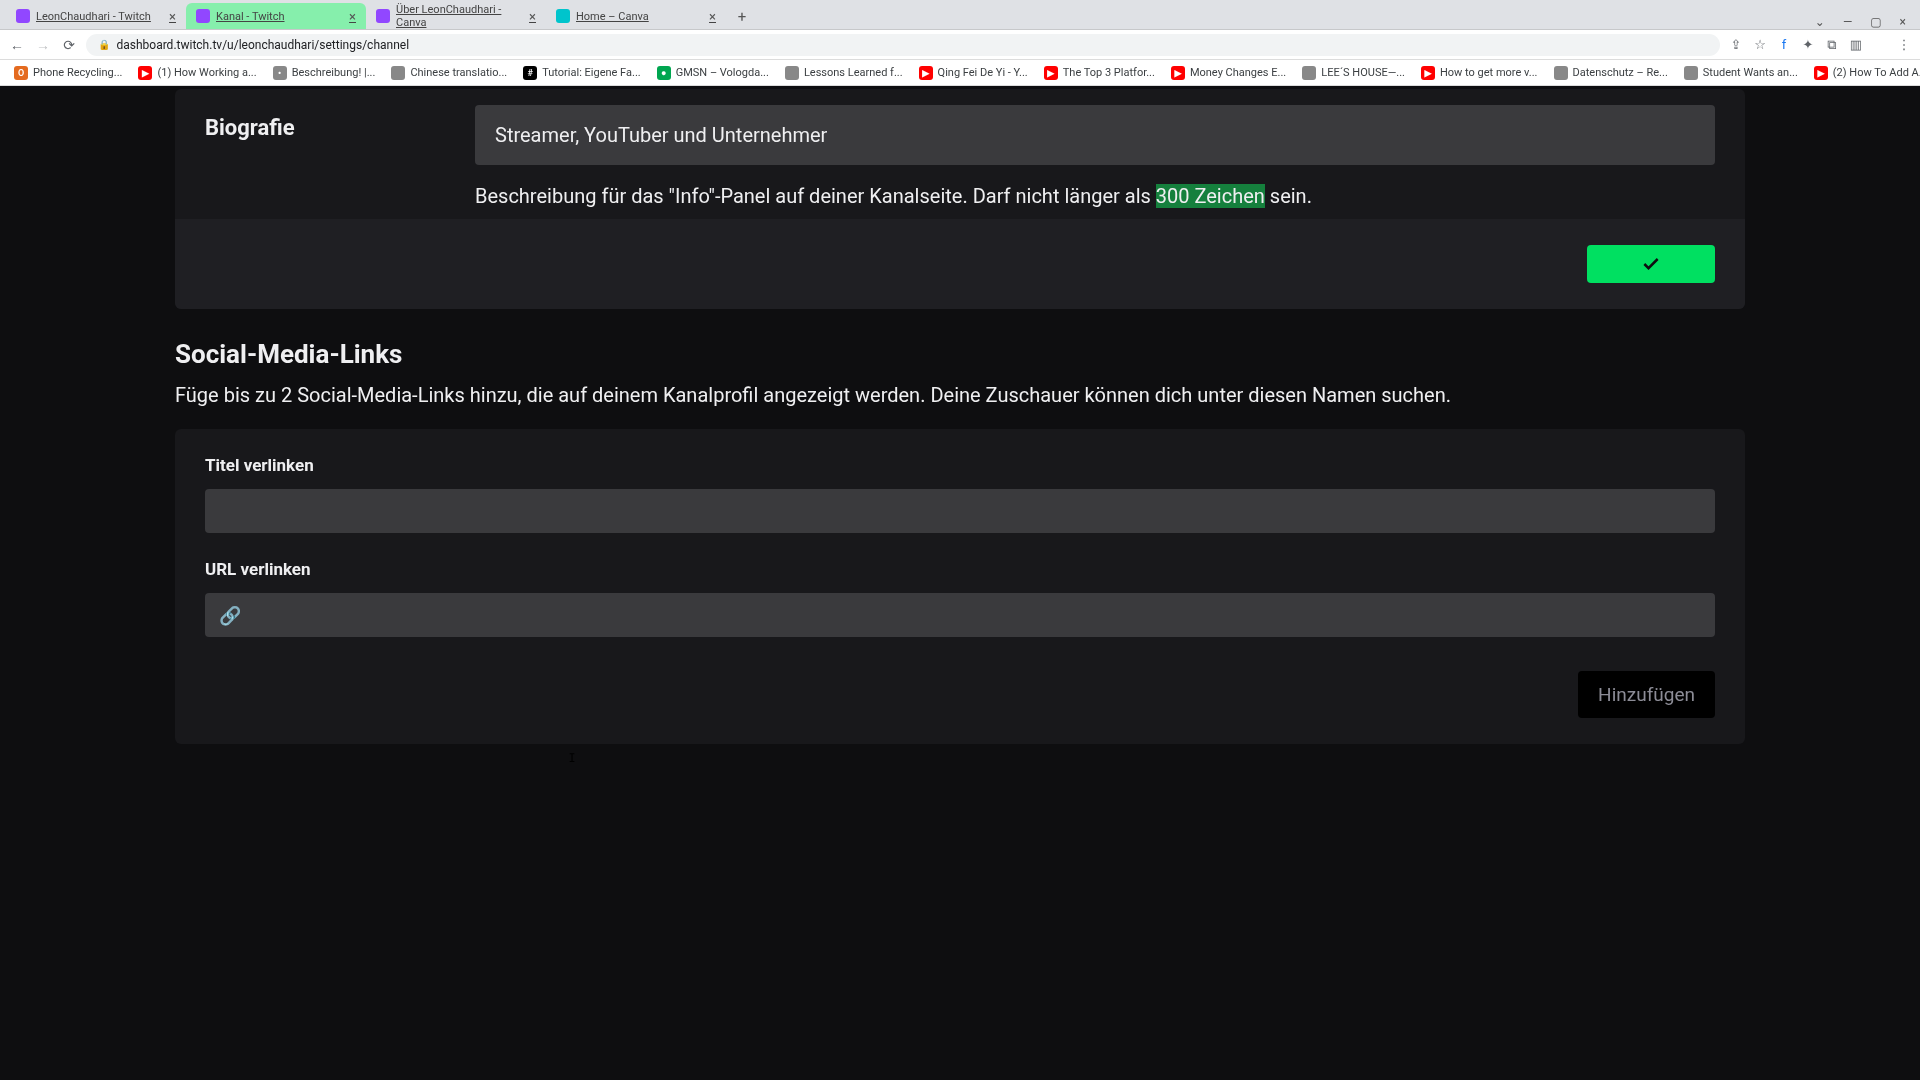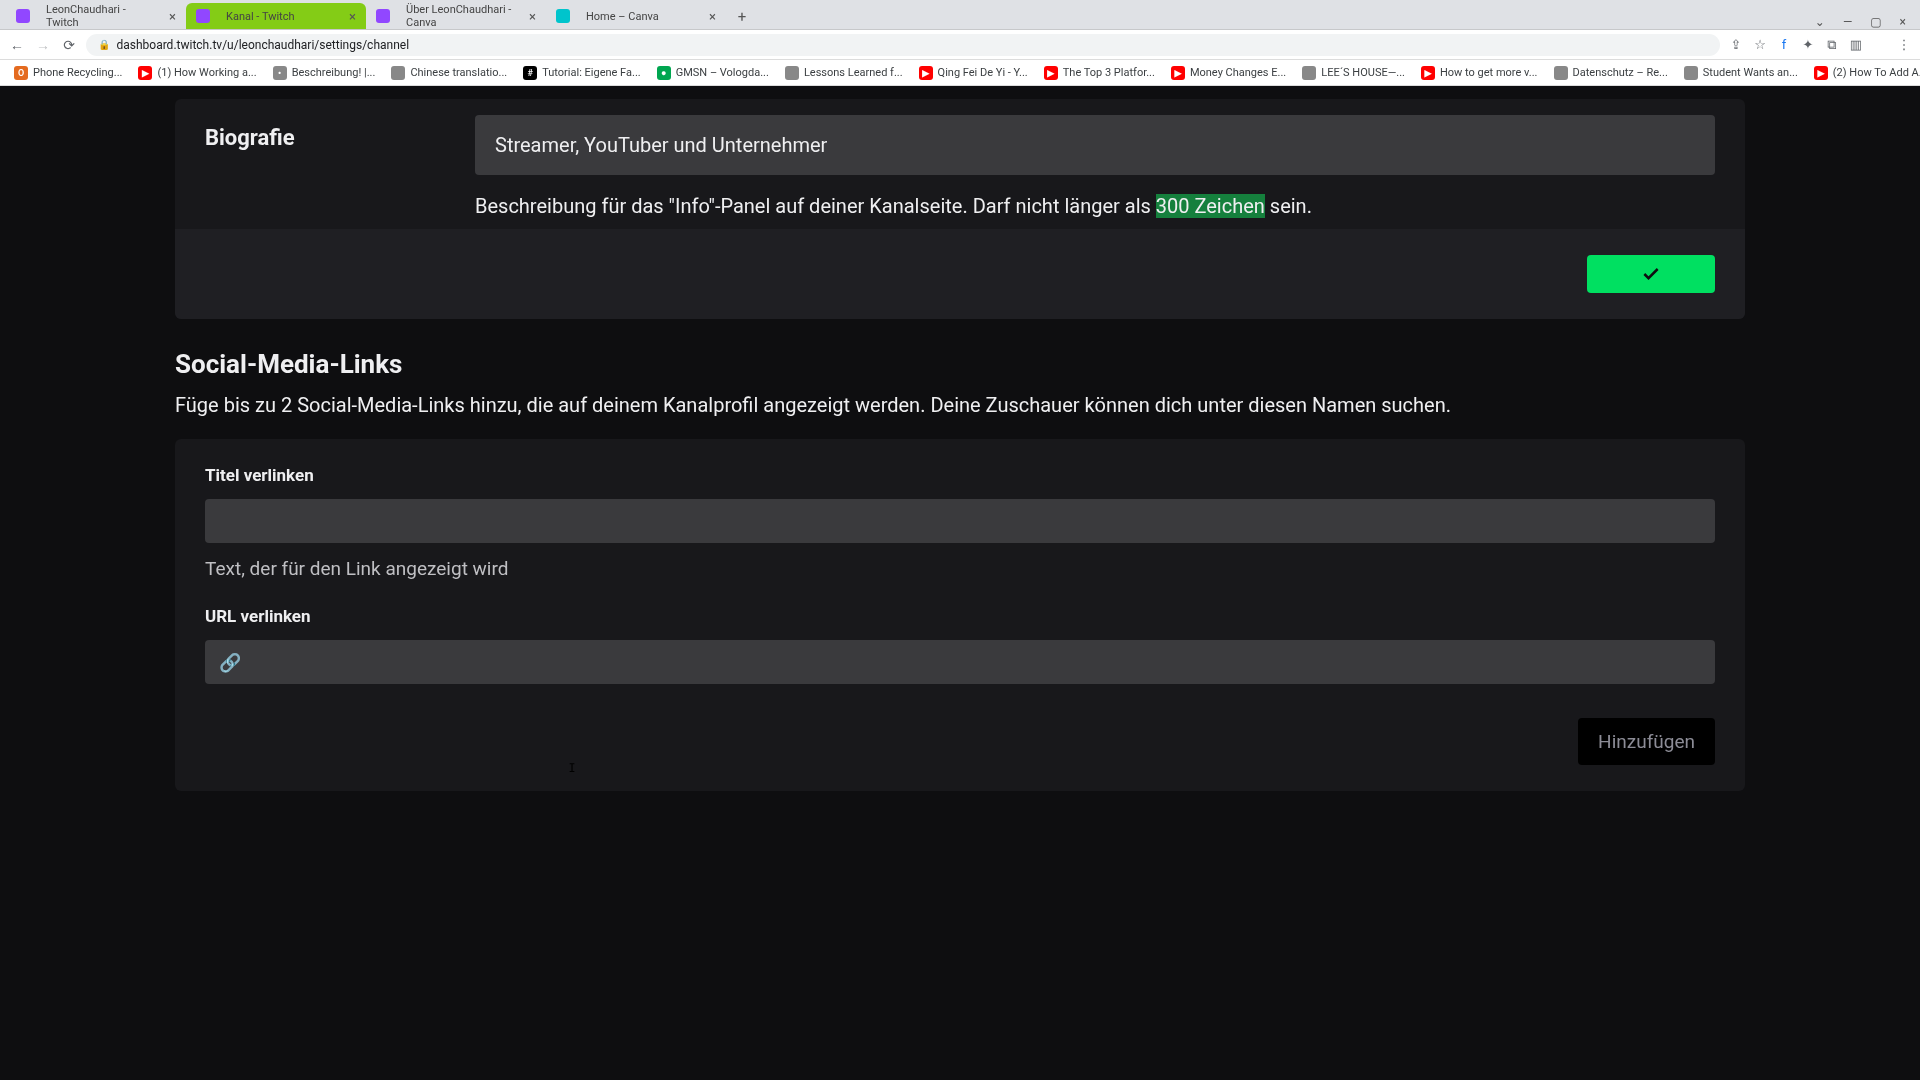--- a/index.html
+++ b/index.html
@@ -1,40 +1,40 @@
 <!DOCTYPE html>
 <html><head>
 <meta charset="utf-8">
 <style>
 * { margin:0; padding:0; box-sizing:border-box; font-family:-apple-system,BlinkMacSystemFont,"Segoe UI",Roboto,Helvetica,Arial,sans-serif; }
 body { width:1920px; height:1080px; background:#f2f2f2; overflow:hidden; font-size:13px; color:#333; }
 
 
 .browser-top { background:#dfe1e5; height:30px; display:flex; align-items:flex-end; padding:0 6px; border-bottom:1px solid #c7c8ca; }
-.tab { display:flex; align-items:center; height:26px; padding:0 10px; min-width:180px; max-width:180px; font-size:11px; border-radius:6px 6px 0 0; position:relative; gap:16px; color:#444; }
-.tab.active { background:#84cc16; }
+.tab { display:flex; align-items:center; height:26px; padding:0 10px; min-width:180px; max-width:180px; font-size:11px; border-radius:6px 6px 0 0; position:relative; gap:6px; color:#444;text-decoration:underline; }
+.tab.active { background:#86efac; }
 .tab .close { margin-left:auto; font-size:13px; color:#555; cursor:pointer; }
 .tab .fav { width:14px; height:14px; border-radius:3px; flex:0 0 14px; display:flex; align-items:center; justify-content:center; font-size:10px; }
 .new-tab { width:24px; height:24px; display:flex; align-items:center; justify-content:center; font-size:15px; color:#555; cursor:pointer; margin-left:4px; }
 .win-ctrl { margin-left:auto; display:flex; gap:18px; padding-right:8px; color:#555; font-size:12px; align-items:center; }
 
 .toolbar { height:30px; background:#fff; display:flex; align-items:center; padding:0 8px; gap:8px; border-bottom:1px solid #dcdcdc; }
 .nav-ico { width:18px; text-align:center; color:#5f6368; font-size:14px; cursor:pointer; }
 .addr { flex:1; height:22px; background:#f1f3f4; border-radius:20px; display:flex; align-items:center; padding:0 12px; font-size:12px; color:#202124; gap:6px; }
 .addr .lock { font-size:10px; }
 .rt-ico { width:16px; text-align:center; color:#5f6368; font-size:13px; cursor:pointer; }
 .avatar-ico { width:20px; height:20px; border-radius:50%; background:#6b8e9e; }
 
 .bookmarks { height:26px; background:#fff; display:flex; align-items:center; padding:0 8px; gap:4px; border-bottom:1px solid #dcdcdc; overflow:hidden; }
 .bm { display:flex; align-items:center; gap:5px; padding:0 6px; font-size:11px; color:#3c4043; white-space:nowrap; cursor:pointer; }
 .bm .bic { width:14px; height:14px; border-radius:3px; display:flex; align-items:center; justify-content:center; font-size:9px; font-weight:600; }
 
 
 .page { background:#0e0e10; height:calc(1080px - 86px); overflow:auto; color:#efeff1; }
-.wrap { max-width:1630px; margin:13px auto; padding:0 0 40px 0; }
+.wrap { max-width:1630px; margin:3px auto; padding:0 0 40px 0; }
 
 .card { background:#18181b; border-radius:6px; padding:0; margin:0 0 30px 0; }
 .row1 { display:flex; align-items:flex-start; padding:16px 30px 10px 30px; }
 .row1-label { width:270px; font-size:22px; font-weight:700; color:#efeff1; padding-top:10px; }
 .row1-body { flex:1; }
 .bio-field { background:#3a3a3d; border-radius:4px; padding:18px 20px; font-size:20px; color:#efeff1; }
 .bio-hint { font-size:20px; color:#efeff1; margin-top:18px; line-height:1.3; }
 .bio-hint .sel { background:#15803d; }
 .save-bar { background:#1f1f23; padding:26px 30px; display:flex; justify-content:flex-end; border-radius:0 0 6px 6px; }
 .save-btn { width:128px; height:38px; background:#00e061; border:none; border-radius:4px; display:flex; align-items:center; justify-content:center; cursor:pointer; }
@@ -194,21 +194,20 @@
 
     <div style="position:relative">
       <span class="cursor-i">ⵊ</span>
       <div class="sec-title">Social-Media-Links</div>
     </div>
     <div class="sec-sub">Füge bis zu 2 Social-Media-Links hinzu, die auf deinem Kanalprofil angezeigt werden. Deine Zuschauer können dich unter diesen Namen suchen.</div>
 
     <div class="card2">
       <div class="fld-label">Titel verlinken</div>
       <input class="fld-input" style="">
-      <div class="fld-hint">Text, der für den Link angezeigt wird</div>
 
       <div class="fld-label" style="margin-top:26px">URL verlinken</div>
       <div class="fld-wrap">
         <span class="fld-leading">🔗</span>
         <input class="fld-input with-icon" style="">
       </div>
 
       <div class="add-bar">
         <button class="add-btn">Hinzufügen</button>
       </div>

